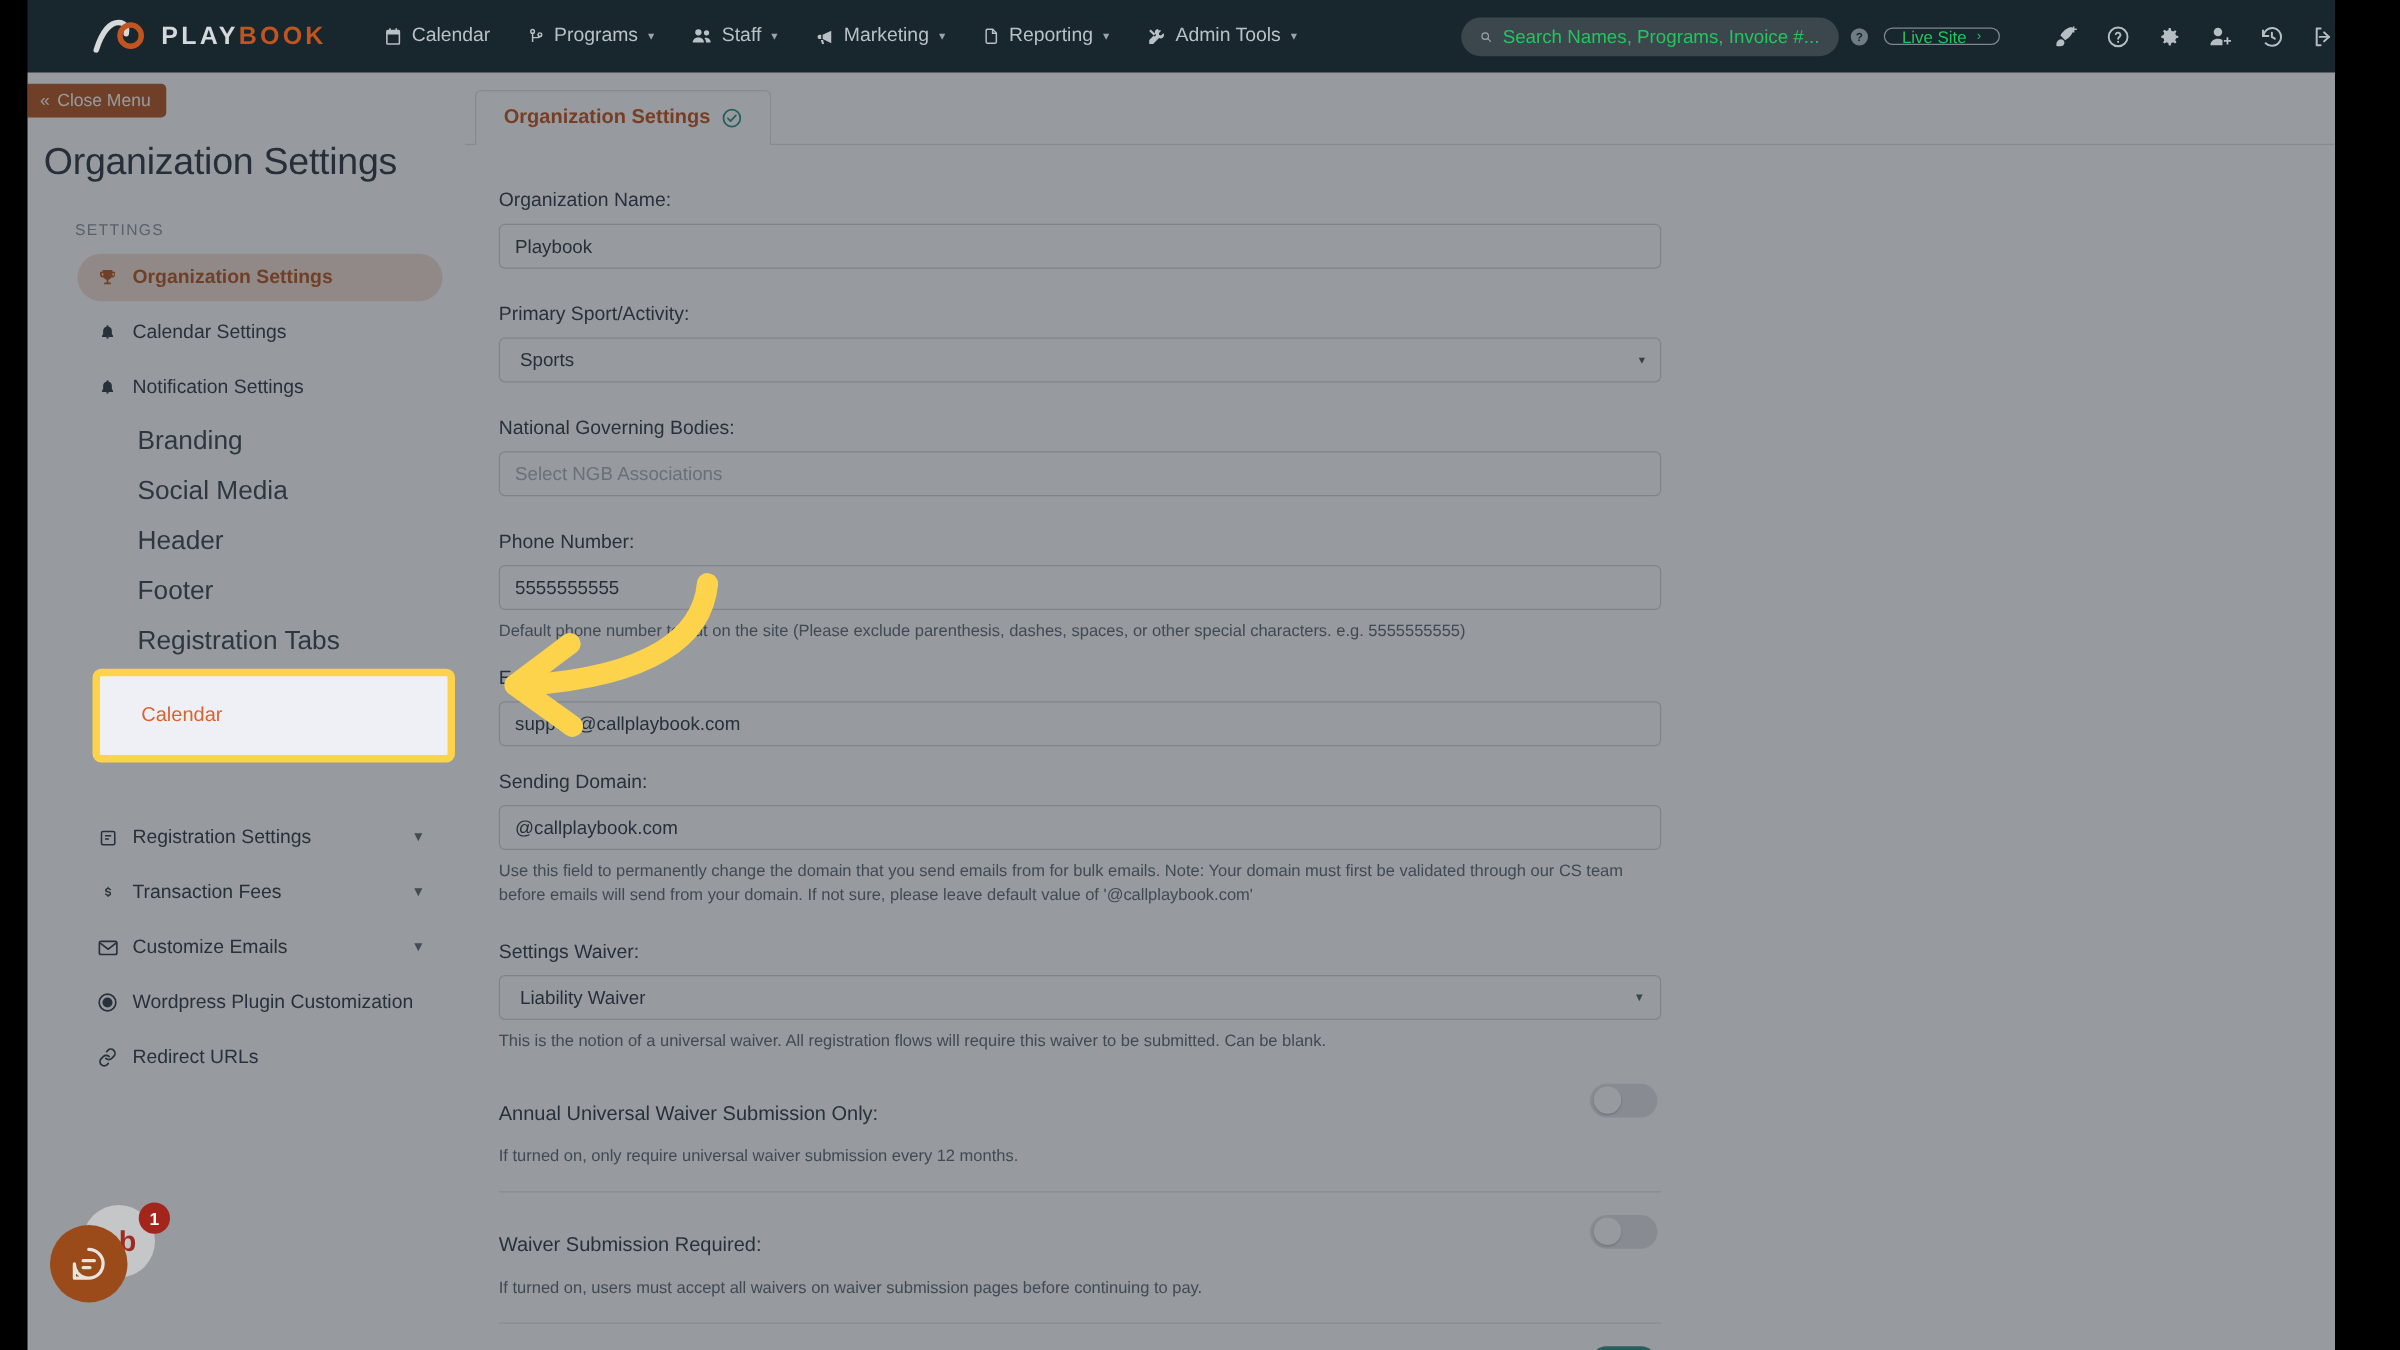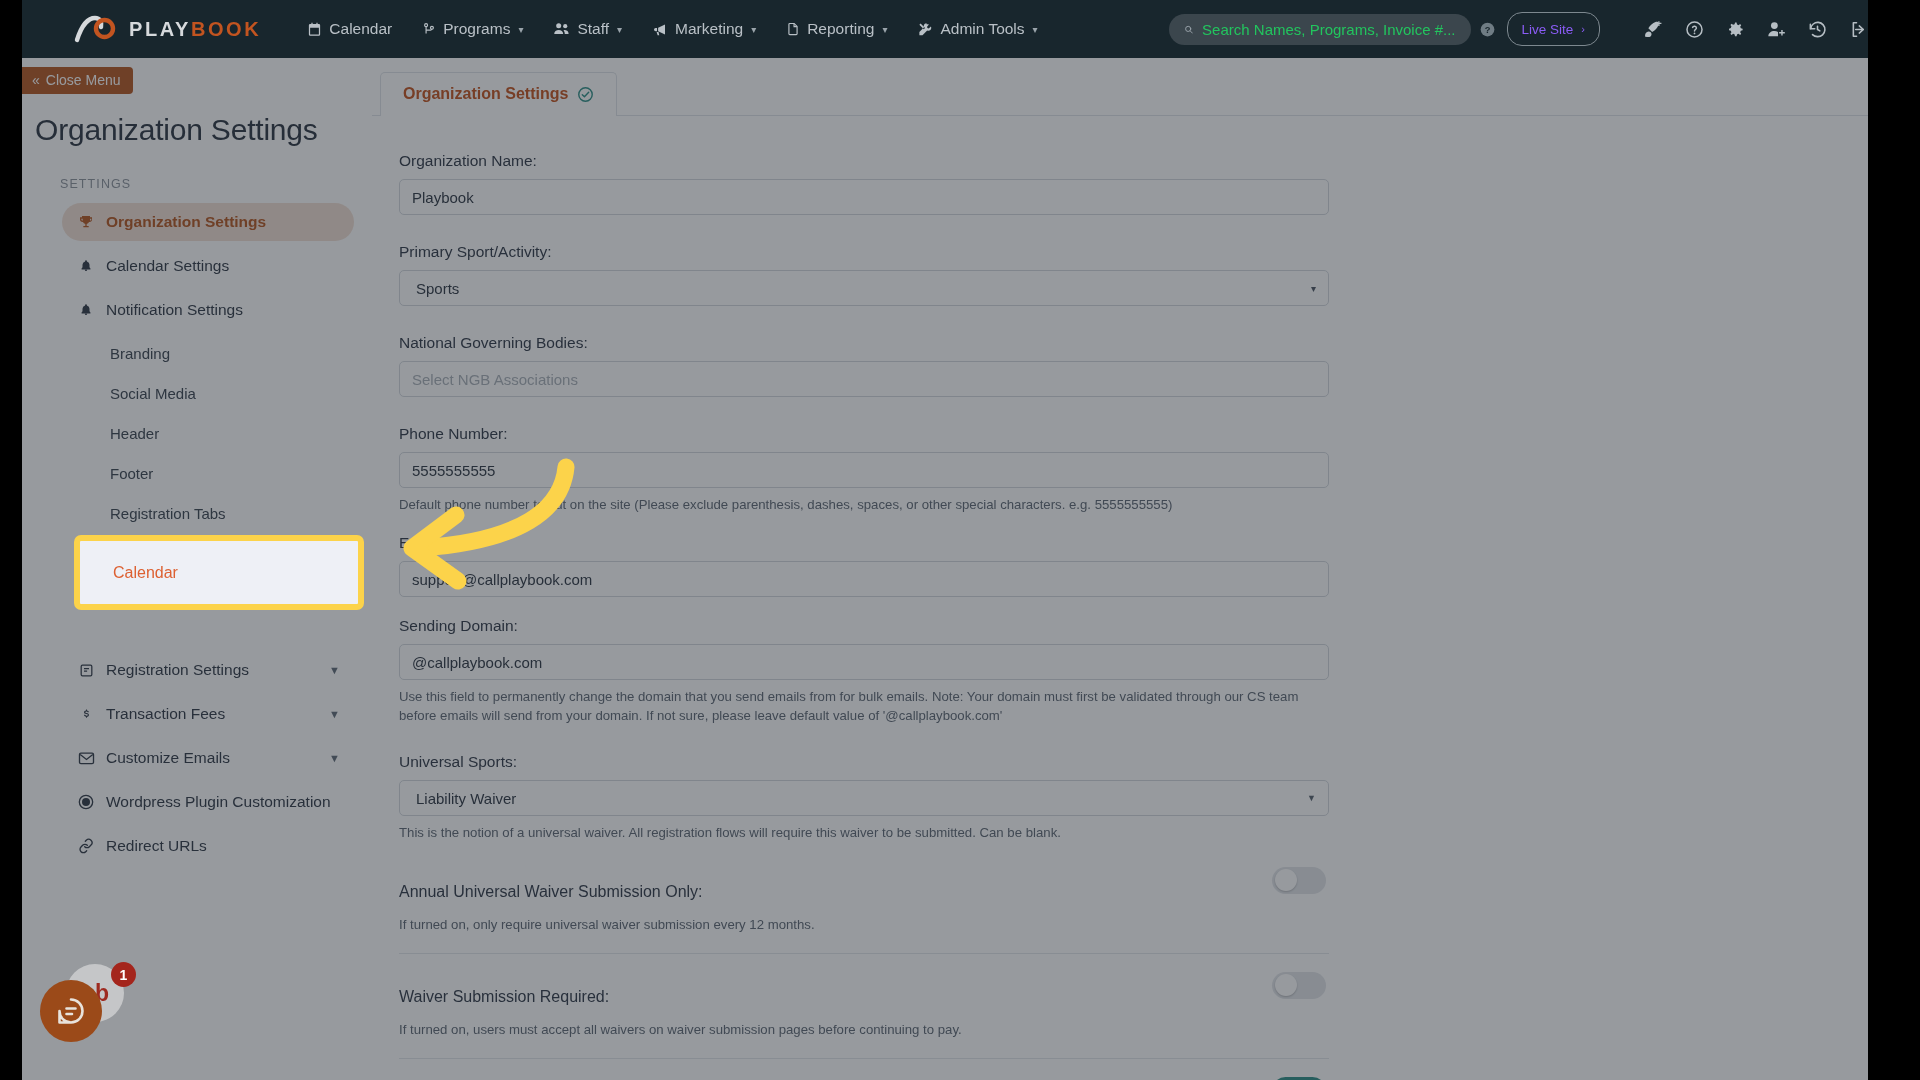--- a/index.html
+++ b/index.html
@@ -60,23 +60,23 @@
     display: flex; align-items: center; gap: 9px;
     padding: 0 15px; cursor: text;
   }
   .search-ph { color: #22c55e; font-size: 15px; white-space: nowrap; }
   .qmark {
     margin-left: 9px; margin-right: 12px;
     width: 15px; height: 15px; color: #6f7c84;
   }
   .live-site {
     border: 1px solid #7d888f; border-radius: 15px;
-    height: 34px; padding: 0 14px;
+    height: 14px; padding: 0 14px;
     display: flex; align-items: center; gap: 8px;
-    color: #8b5cf6; font-size: 13.5px; cursor: pointer;
+    color: #22c55e; font-size: 13.5px; cursor: pointer;
     white-space: nowrap;
     justify-content: space-between;
   }
   .live-site .arr { font-size: 11px; }
   .icon-row { display: flex; align-items: center; gap: 22px; margin-left: 44px; }
   .nav-icon { color: #b6bec4; cursor: pointer; display:block; }
 
   
   .sidebar {
     position: absolute; left: 22px; top: 58px;
@@ -109,21 +109,21 @@
   }
   .menu-row .mi { width: 20px; display: inline-flex; justify-content: center; margin-right: 10px; }
   .menu-row.active { background: #f2dfd4; color: #b4551f; font-weight: 600; }
   .menu-row.active .mi { color: #b4551f; }
   .menu-row .chev {
     position: absolute; right: 14px; font-size: 11px; color: #5f6a77;
   }
   .submenu-row {
     display: flex; align-items: center;
     height: 36px; padding-left: 48px;
-    color: #3a4450; font-size: 15px; cursor: pointer;
+    color: #3a4450; font-size: 21px; cursor: pointer;
     margin-bottom: 4px;
   }
 
   
   .main {
     position: absolute; left: 372px; top: 58px;
     width: 1496px; height: 1022px;
     background: #ffffff; overflow: hidden;
   }
   .tabstrip {
@@ -291,21 +291,21 @@
       <div class="spacer-14"></div>
 
       <div class="fld">
         <div class="lbl">Sending Domain:</div>
         <div class="inp">@callplaybook.com</div>
         <div class="hint">Use this field to permanently change the domain that you send emails from for bulk emails. Note: Your domain must first be validated through our CS team before emails will send from your domain. If not sure, please leave default value of '@callplaybook.com'</div>
       </div>
       <div class="spacer-22"></div>
 
       <div class="fld">
-        <div class="lbl">Universal Sports:</div>
+        <div class="lbl">Settings Waiver:</div>
         <div class="inp select">
           <span>Liability Waiver</span>
           <span class="selcaret2">▼</span>
         </div>
         <div class="hint">This is the notion of a universal waiver. All registration flows will require this waiver to be submitted. Can be blank.</div>
       </div>
 
       <div class="toggle-block">
         <div class="toggle-title">Annual Universal Waiver Submission Only:</div>
         <div class="toggle-sub">If turned on, only require universal waiver submission every 12 months.</div>

